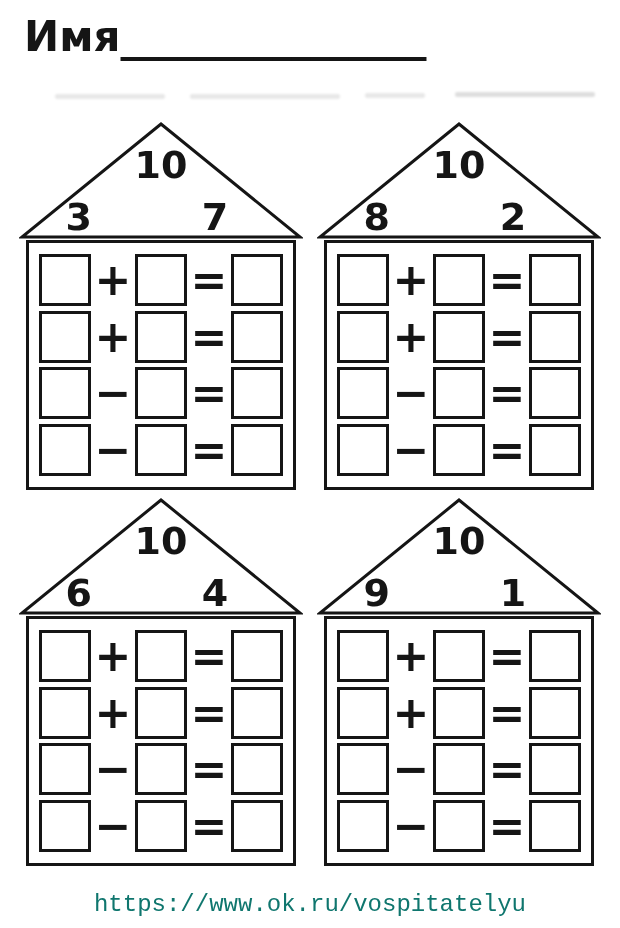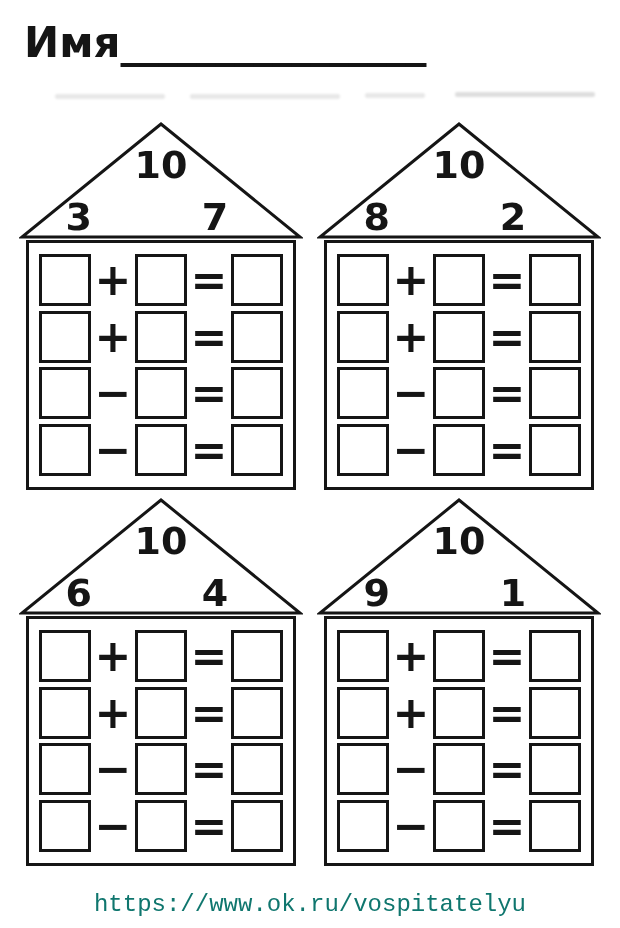--- a/index.html
+++ b/index.html
@@ -4,21 +4,21 @@
 <style>
   * { margin:0; padding:0; box-sizing:border-box; }
   html,body { background:#ffffff; }
   body {
     width:620px; height:928px; position:relative; overflow:hidden;
     font-family:"DejaVu Sans", sans-serif; color:#151515;
   }
 
   
   .name-row {
-    position:absolute; top:18px; left:24px;
+    position:absolute; top:12px; left:24px;
     font-size:42px; font-weight:bold; white-space:nowrap;
   }
   .name-line { letter-spacing:-2px; font-weight:bold; }
 
   
   .smudge {
     position:absolute; height:5px; border-radius:2px;
     background:rgba(0,0,0,0.09); filter:blur(1px);
   }
 

